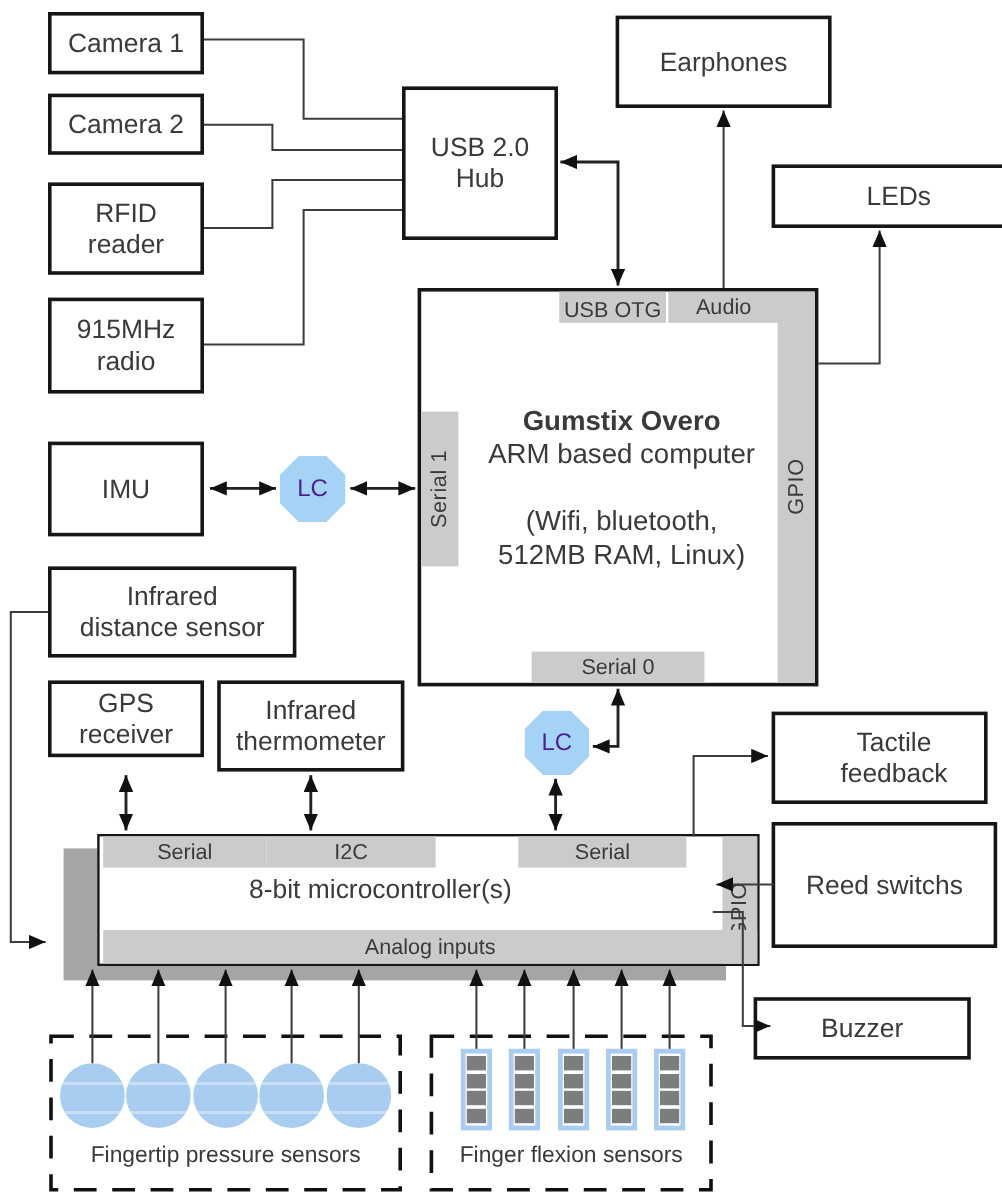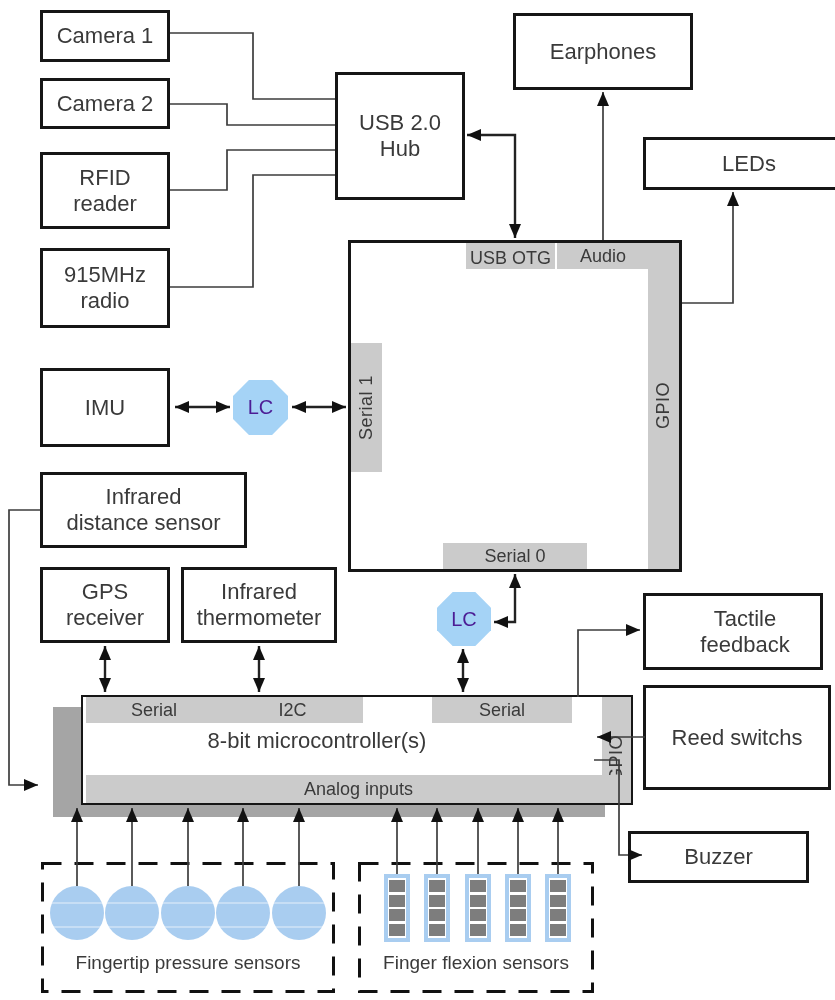--- a/index.html
+++ b/index.html
@@ -88,21 +88,21 @@
   <div class="box" style="left:643px;top:137px;width:212px;height:53px;">
     <span class="box-label">LEDs</span>
   </div>
   <div class="box" style="left:40px;top:368px;width:130px;height:79px;">
     <span class="box-label">IMU</span>
   </div>
   <div class="box" style="left:40px;top:472px;width:207px;height:76px;">
     <span class="box-label">Infrared
 distance sensor</span>
   </div>
-  <div class="box" style="left:40px;top:567px;width:130px;height:76px;">
+  <div class="box" style="left:40px;top:567px;width:130px;height:64px;">
     <span class="box-label">GPS
 receiver</span>
   </div>
   <div class="box" style="left:181px;top:567px;width:156px;height:76px;">
     <span class="box-label">Infrared
 thermometer</span>
   </div>
   <div class="box" style="left:643px;top:593px;width:180px;height:77px;padding-left:24px;">
     <span class="box-label">Tactile
 feedback</span>
@@ -123,20 +123,27 @@
     </div>
     <div class="tab" style="left:0;top:100px;width:31px;height:129px;">
       <span class="vlabel">Serial 1</span>
     </div>
     <div class="tab" style="left:92px;top:300px;width:144px;height:26px;">
       <span>Serial 0</span>
     </div>
     <div class="tab" style="left:297px;top:0;width:31px;height:326px;">
       <span class="vlabel">GPIO</span>
     </div>
+  </div>
+  <div class="gumstix-text">
+    <div class="gumstix-title">Gumstix Overo</div>
+    <div>ARM based computer</div>
+    <div class="blankline"></div>
+    <div>(Wifi, bluetooth,</div>
+    <div>512MB RAM, Linux)</div>
   </div>
 
   <div class="bigbox" style="left:41px;top:695px;width:552px;height:110px;border-width:2px;margin-left:40px;">
     <div class="tab" style="left:3px;top:0;width:136px;height:26px;">
       <span>Serial</span>
     </div>
     <div class="tab" style="left:139px;top:0;width:141px;height:26px;">
       <span>I2C</span>
     </div>
     <div class="tab" style="left:349px;top:0;width:140px;height:26px;">

